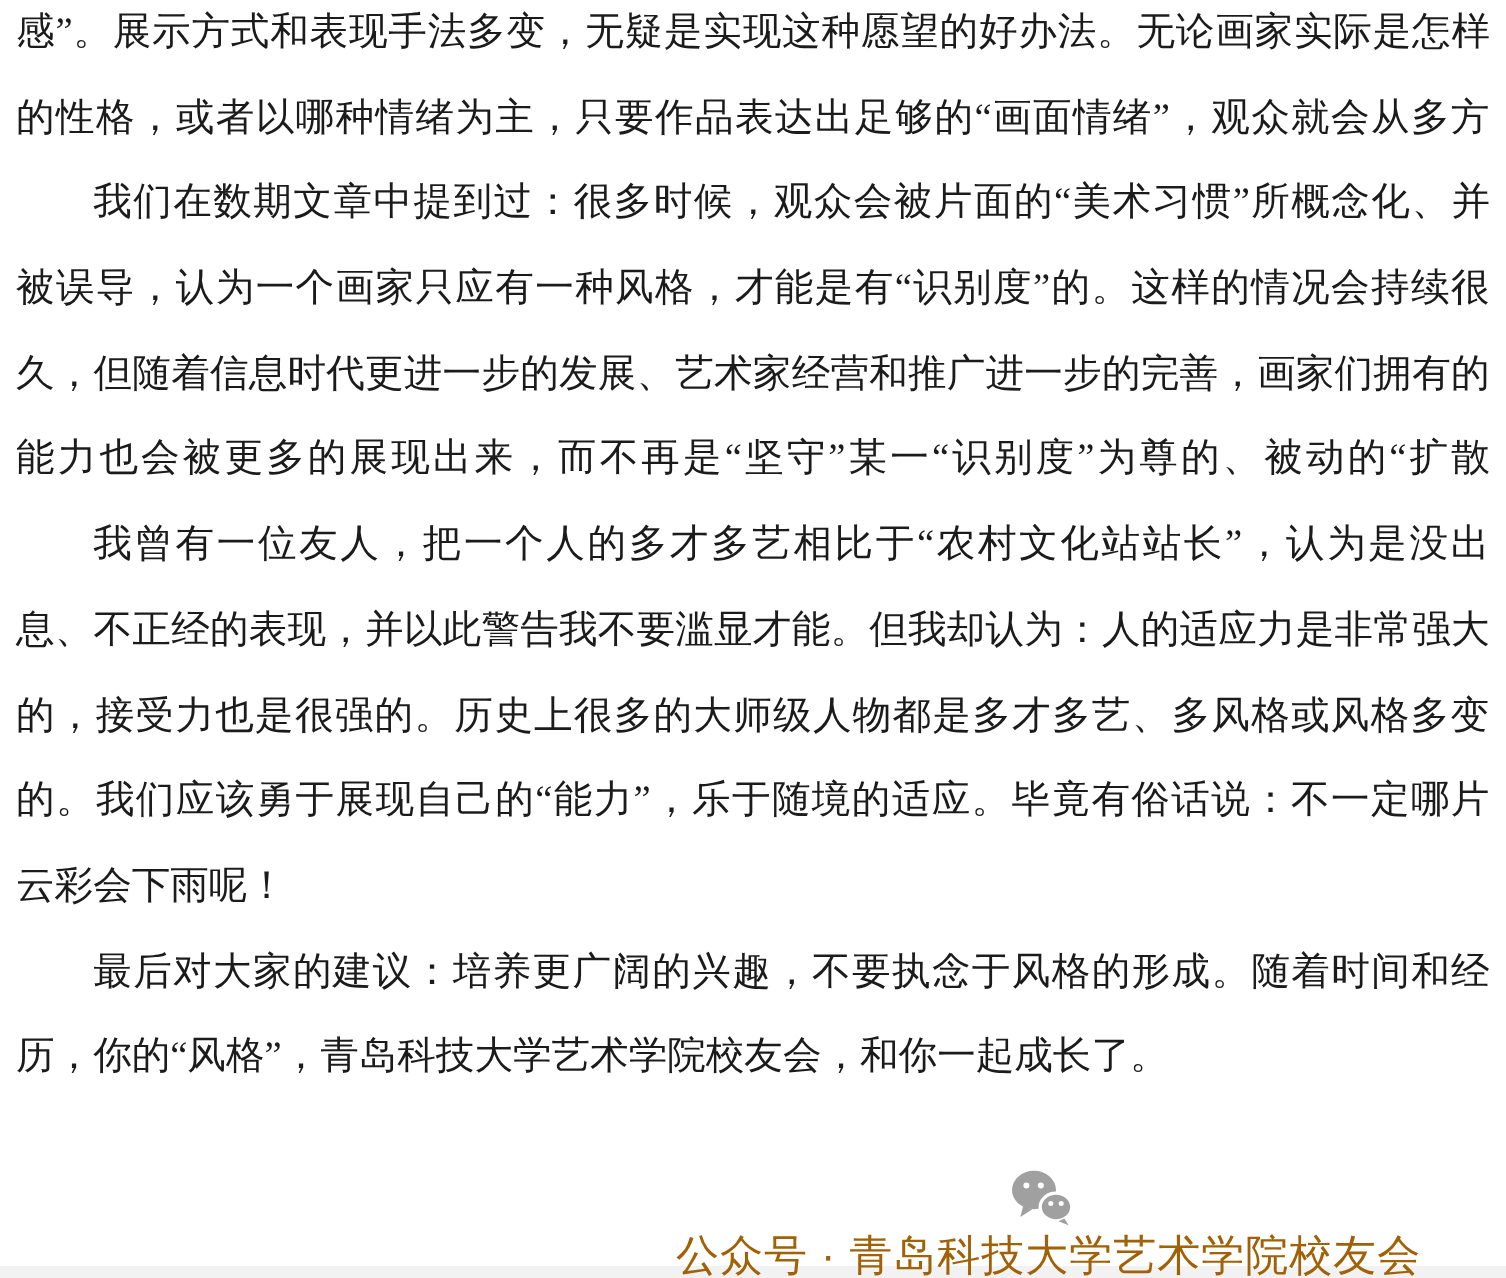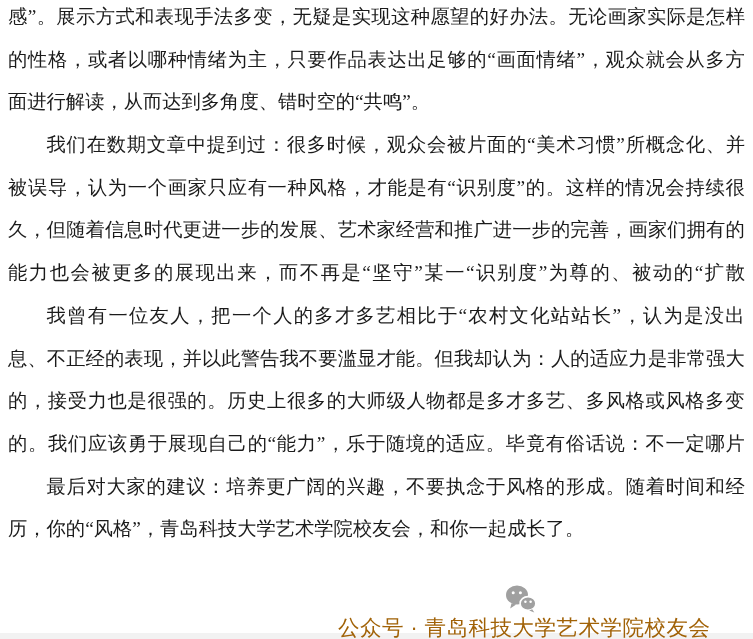--- a/index.html
+++ b/index.html
@@ -149,21 +149,20 @@
         <span>”</span>
         <span>，</span>
         <span>观</span>
         <span>众</span>
         <span>就</span>
         <span>会</span>
         <span>从</span>
         <span>多</span>
         <span>方</span>
       </div>
-      <div class="line">面进行解读，从而达到多角度、错时空的“共鸣”。</div>
       <div class="line justify indent">
         <span>我</span>
         <span>们</span>
         <span>在</span>
         <span>数</span>
         <span>期</span>
         <span>文</span>
         <span>章</span>
         <span>中</span>
         <span>提</span>
@@ -464,20 +463,21 @@
         <span>俗</span>
         <span>话</span>
         <span>说</span>
         <span>：</span>
         <span>不</span>
         <span>一</span>
         <span>定</span>
         <span>哪</span>
         <span>片</span>
       </div>
+      <div class="line">云彩会下雨呢！</div>
       <div class="line justify indent">
         <span>最</span>
         <span>后</span>
         <span>对</span>
         <span>大</span>
         <span>家</span>
         <span>的</span>
         <span>建</span>
         <span>议</span>
         <span>：</span>

